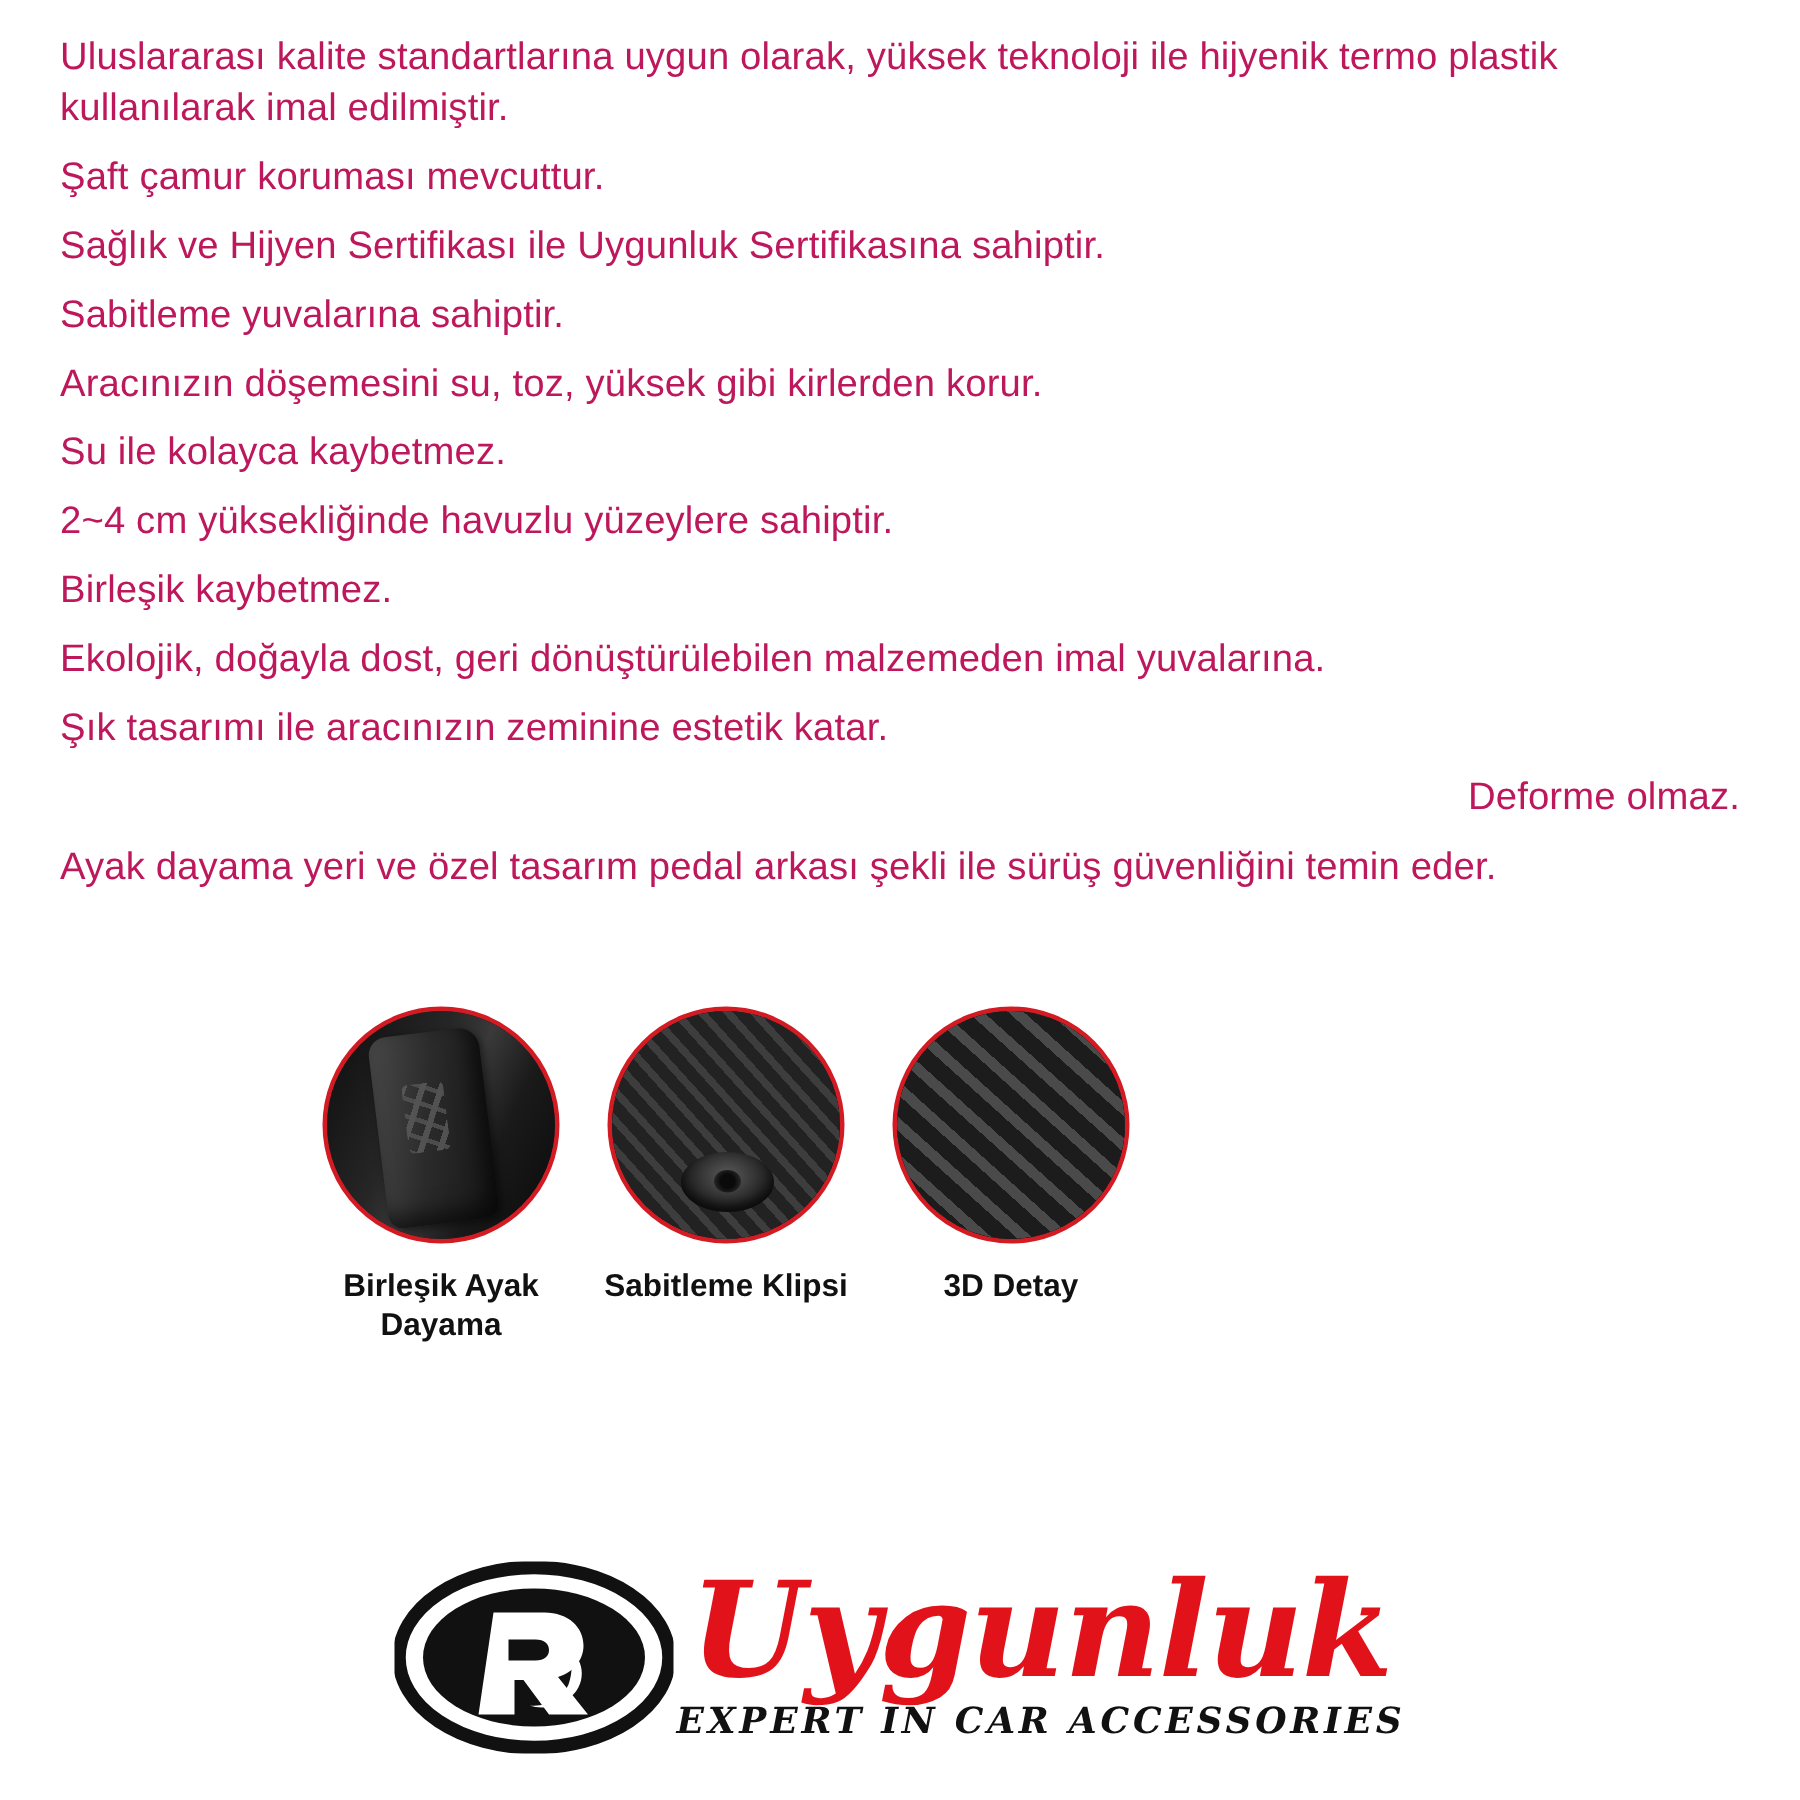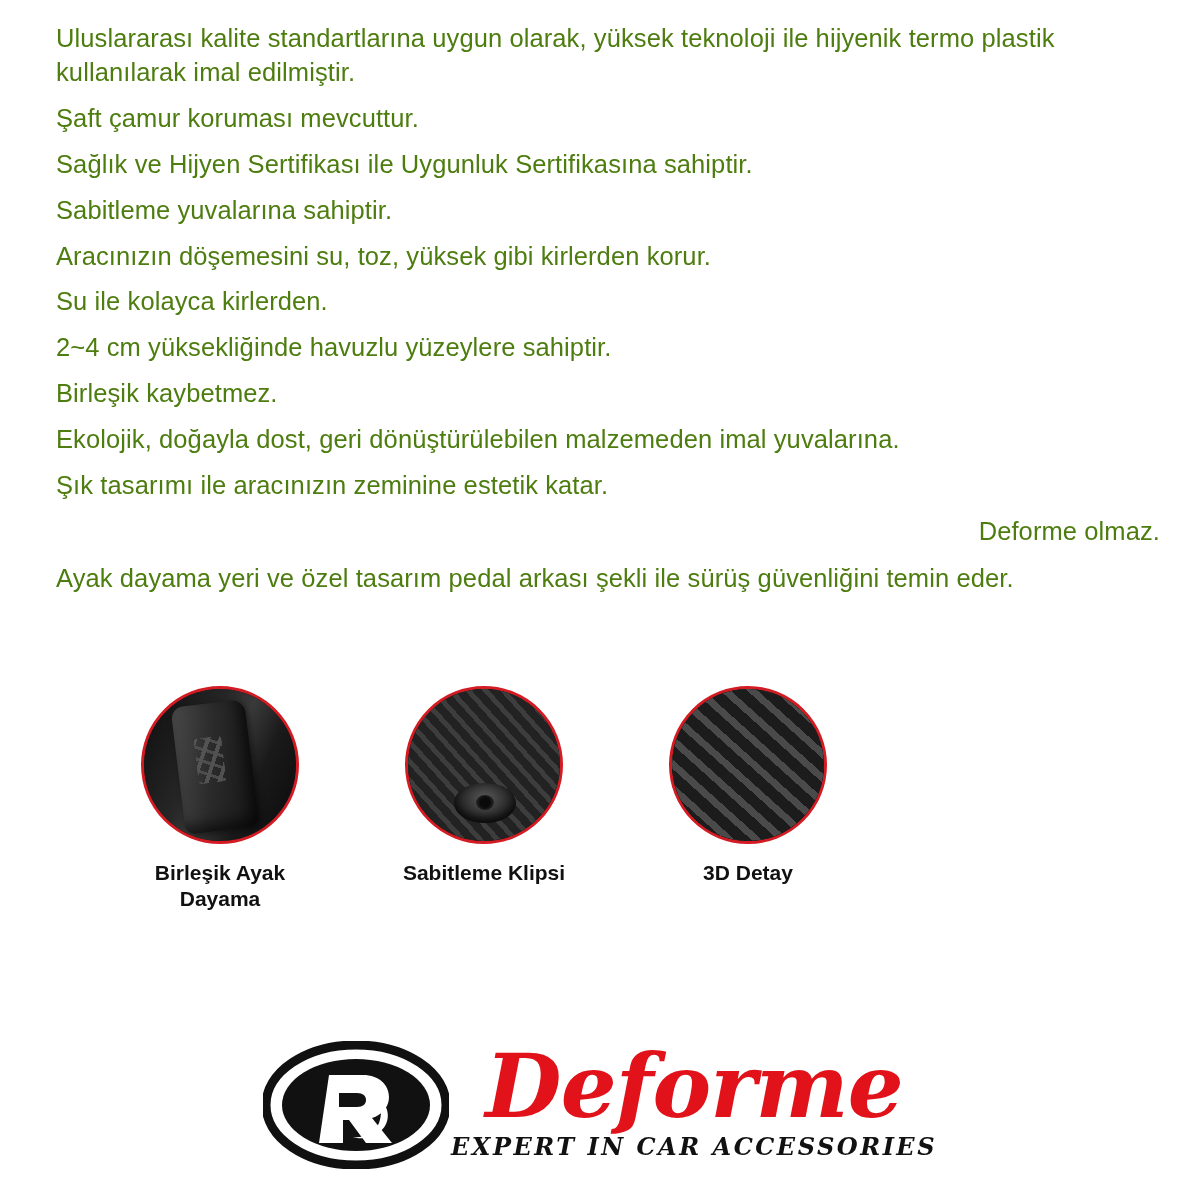--- a/index.html
+++ b/index.html
@@ -21,36 +21,35 @@
     background: #fff;
   }
 
   
   .features {
     padding: 22px 40px 0 40px;
   }
   .feature-line {
     font-size: 25.5px;
     line-height: 1.33;
-    color: #4d7c0f;
-    margin: 0 0 12px 16px;
+    color: #be185d;
+    margin: 0 0 12px 0;
     letter-spacing: 0.1px;
     font-weight: 400;
   }
   .feature-line.tight { margin-bottom: 13px; text-align: right; }
 
   
   .details {
     position: absolute;
-    top: 686px;
+    top: 671px;
     left: 0;
     width: 968px;
     display: flex;
     justify-content: center;
-    gap: 74px;
   }
   .detail-item {
     width: 190px;
     display: flex;
     flex-direction: column;
     align-items: center;
   }
   .circle {
     width: 158px;
     height: 158px;
@@ -214,21 +213,21 @@
 <body>
 
 <div class="page">
 
   <div class="features">
     <p class="feature-line">Uluslararası kalite standartlarına uygun olarak, yüksek teknoloji ile hijyenik termo plastik kullanılarak imal edilmiştir.</p>
     <p class="feature-line">Şaft çamur koruması mevcuttur.</p>
     <p class="feature-line">Sağlık ve Hijyen Sertifikası ile Uygunluk Sertifikasına sahiptir.</p>
     <p class="feature-line">Sabitleme yuvalarına sahiptir.</p>
     <p class="feature-line">Aracınızın döşemesini su, toz, yüksek gibi kirlerden korur.</p>
-    <p class="feature-line">Su ile kolayca kirlerden.</p>
+    <p class="feature-line">Su ile kolayca kaybetmez.</p>
     <p class="feature-line">2~4 cm yüksekliğinde havuzlu yüzeylere sahiptir.</p>
     <p class="feature-line">Birleşik kaybetmez.</p>
     <p class="feature-line">Ekolojik, doğayla dost, geri dönüştürülebilen malzemeden imal yuvalarına.</p>
     <p class="feature-line">Şık tasarımı ile aracınızın zeminine estetik katar.</p>
     <p class="feature-line tight">Deforme olmaz.</p>
     <p class="feature-line">Ayak dayama yeri ve özel tasarım pedal arkası şekli ile sürüş güvenliğini temin eder.</p>
   </div>
 
   <div class="details">
 
@@ -266,19 +265,19 @@
     <div class="logo-wrap">
       <div class="logo-mark">
         <svg viewBox="0 0 186 128" width="186" height="128" aria-hidden="true">
           <ellipse cx="93" cy="64" rx="90" ry="60" fill="none" stroke="#111111" stroke-width="9"></ellipse>
           <ellipse cx="93" cy="64" rx="74" ry="46" fill="#111111"></ellipse>
           <path d="M66 34 h34 c16 0 26 10 26 22 0 10-7 18-17 21 l20 25 h-26 l-17 -23 h-6 v23 h-24 z M76 52 v14 h18 c6 0 9-3 9-7 0-4-3-7-9-7 z" fill="#ffffff"></path>
           <path d="M118 60 c10 8 10 26 -6 34 c-8 4 -16 4 -22 2 c12 1 22 -4 26 -14 c3 -8 2 -16 2 -22 z" fill="#ffffff"></path>
         </svg>
       </div>
       <div class="logo-text-wrap">
-        <div class="logo-word">Deforme</div>
+        <div class="logo-word">Uygunluk</div>
         <div class="logo-tagline">EXPERT IN CAR ACCESSORIES</div>
       </div>
     </div>
   </div>
 
 </div>
 
 </body></html>

